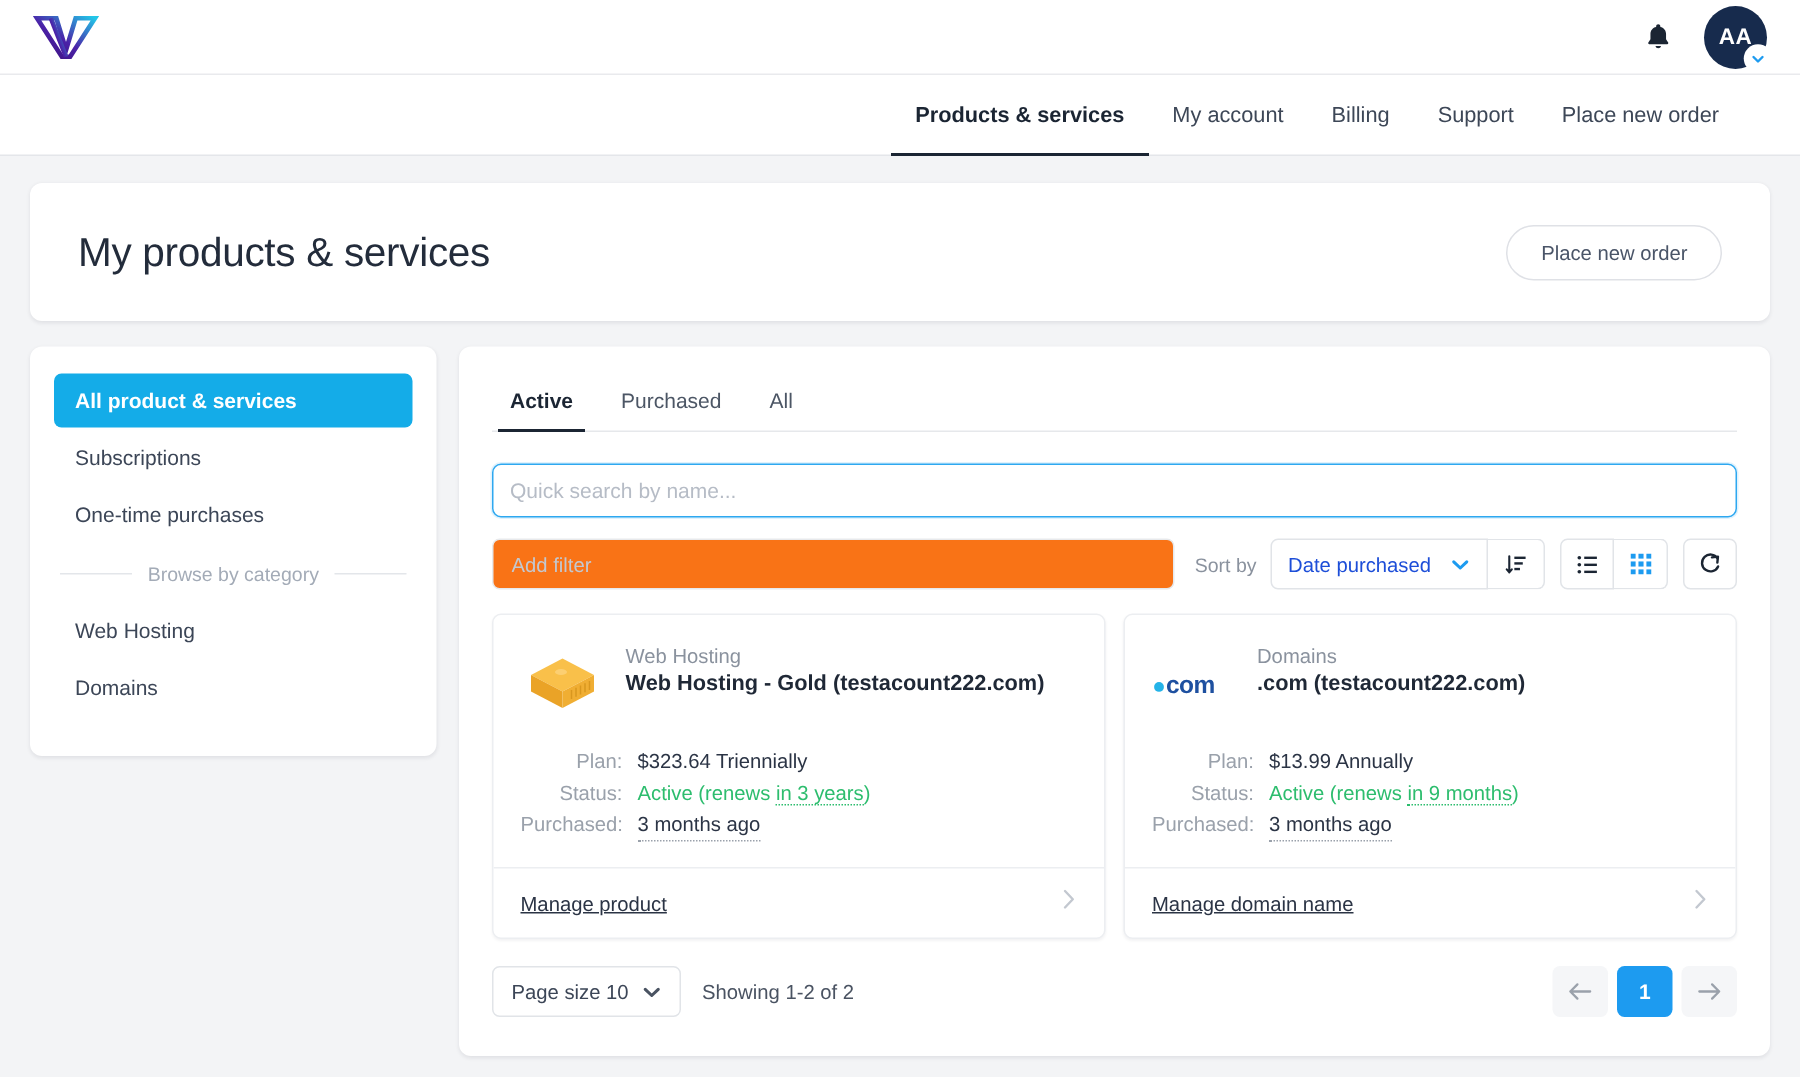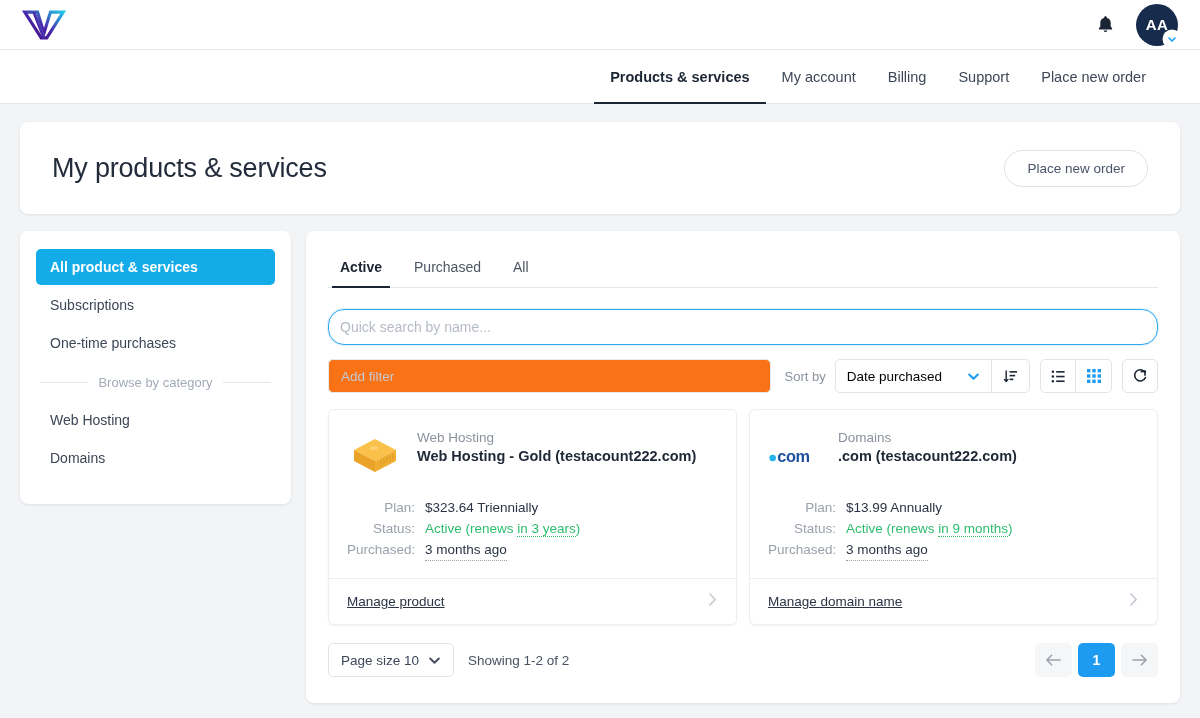--- a/index.html
+++ b/index.html
@@ -101,42 +101,42 @@
     cursor: pointer; position: relative;
   }
   .tab.active { font-weight: 700; color: #1b2533; }
   .tab.active::after {
     content: ""; position: absolute; left: 4px; right: 4px; bottom: -1px;
     height: 2.5px; background: #1b2533;
   }
 
   .search-input {
     width: 100%; height: 36px; margin-top: 21px;
-    border: 1.5px solid #2ea8f0; border-radius: 16px;
+    border: 1.5px solid #2ea8f0; border-radius: 6px;
     padding: 0 11px; font-size: 14px; color: #1d4ed8;
     font-family: inherit; outline: none;
     box-shadow: 0 0 0 1px rgba(46,168,240,.15);
   }
   .search-input::placeholder { color: #b6bcc6; }
 
   .toolbar { display: flex; align-items: center; gap: 0; margin-top: 14px; }
   .filter-input {
     flex: 1; height: 34px; border: 1px solid #e7e9ec; border-radius: 5px;
     padding: 0 12px; font-size: 13.5px; font-family: inherit;
     color: #2b3445; outline: none; background: #f97316;
   }
   .filter-input::placeholder { color: #c3c8d0; }
   .sortby-label { font-size: 13px; color: #8a929e; margin: 0 9px 0 14px; white-space: nowrap; }
   .seg { display: flex; }
   .seg-box {
     height: 34px; border: 1px solid #e1e4e8; background: #fff;
     display: flex; align-items: center; justify-content: center;
     cursor: pointer;
   }
-  .select-box { padding: 0 11px; gap: 25px; border-radius: 5px 0 0 5px; font-size: 13.5px; color: #000000; }
+  .select-box { padding: 0 11px; gap: 13px; border-radius: 5px 0 0 5px; font-size: 13.5px; color: #1d4ed8; }
   .sortdir-box { width: 38px; border-left: none; border-radius: 0 5px 5px 0; }
   .view-group { display: flex; margin-left: 10px; }
   .view-box { width: 36px; border-radius: 0; }
   .view-box:first-child { border-radius: 5px 0 0 5px; }
   .view-box:last-child { border-radius: 0 5px 5px 0; border-left: none; }
   .refresh-box { width: 36px; border-radius: 5px; margin-left: 10px; }
 
   
   .grid { display: flex; gap: 12px; margin-top: 16px; }
   .prod {

